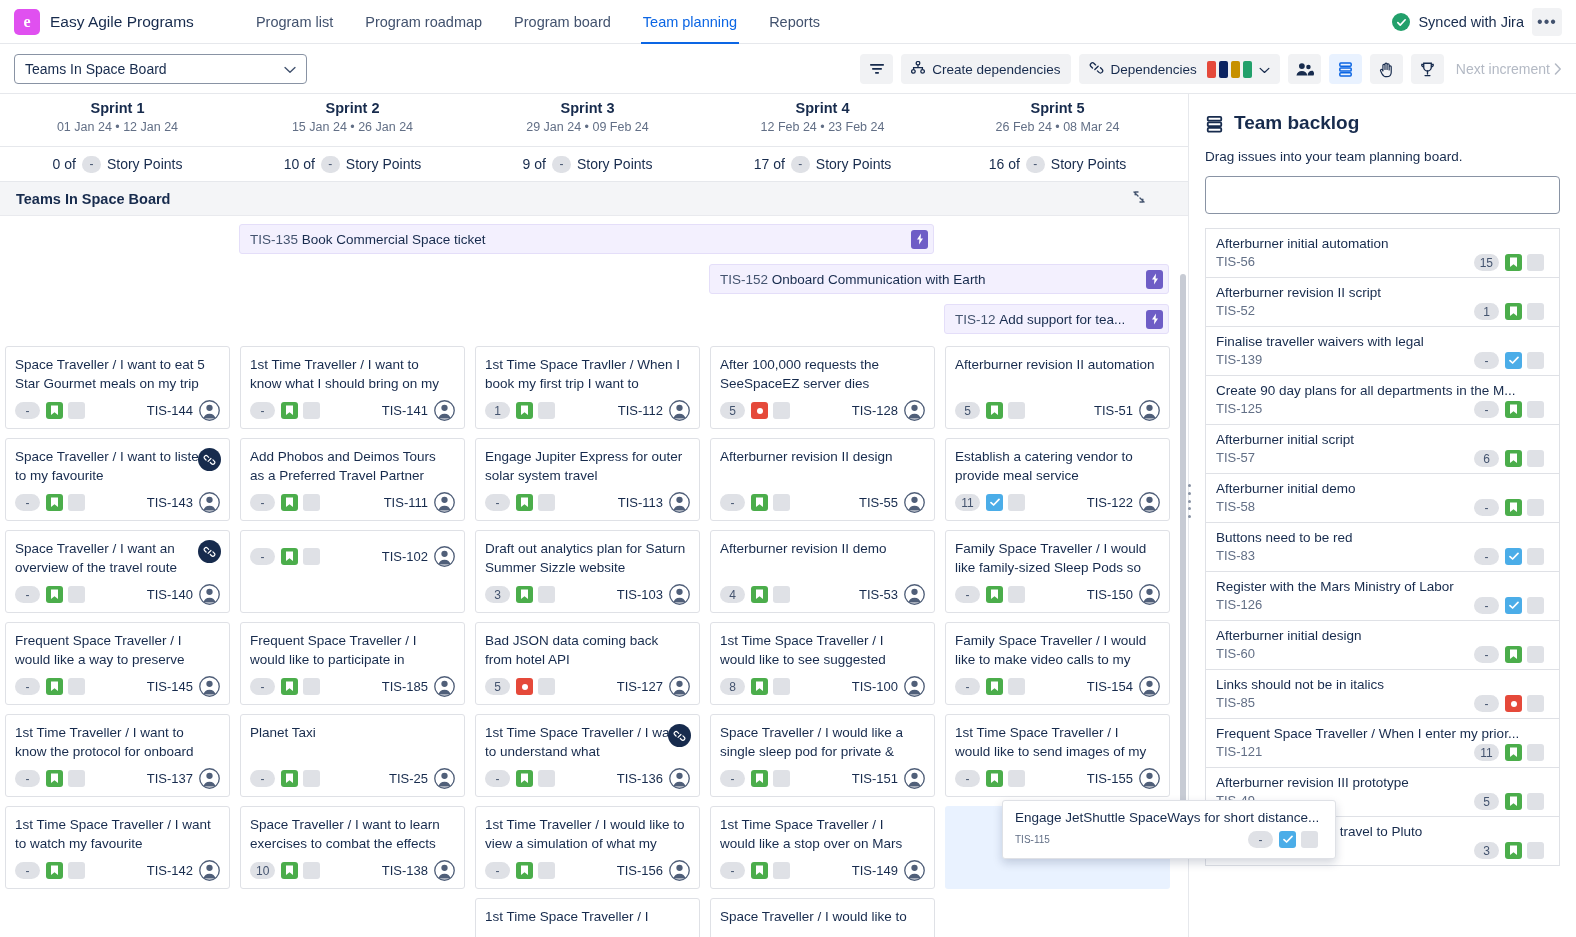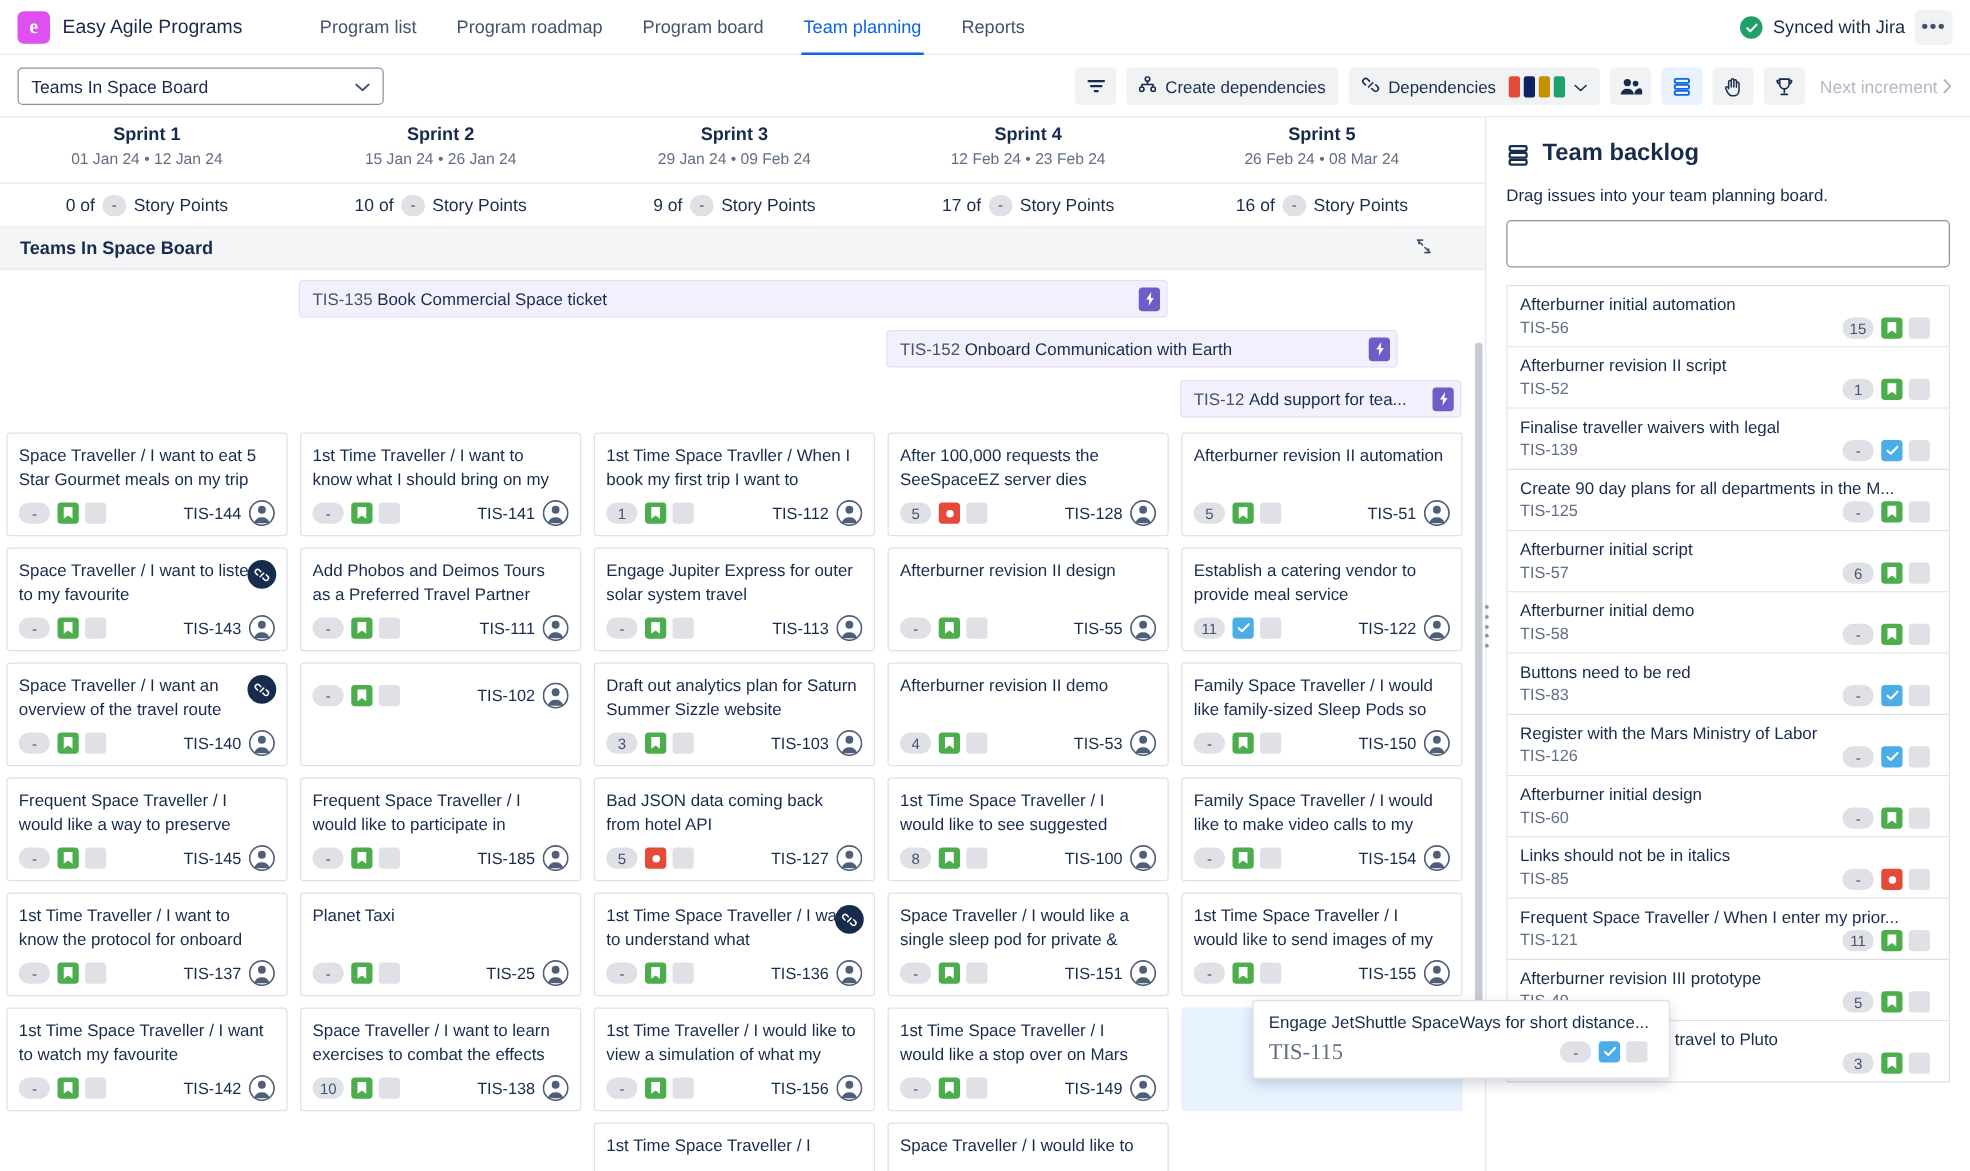--- a/index.html
+++ b/index.html
@@ -188,21 +188,21 @@
   .bl-icons { margin-left: auto; display: flex; align-items: center; }
 
   
   .drag-ghost {
     position: absolute; left: 1002px; top: 800px; width: 334px;
     background: #fff; border: 1px solid #dfe1e6; border-radius: 3px;
     box-shadow: 0 4px 10px rgba(9,30,66,.18); padding: 9px 12px 10px; z-index: 50;
   }
   .dg-title { font-size: 13.5px; color:#172b4d; white-space: nowrap; overflow:hidden; text-overflow: ellipsis;}
   .dg-row { display:flex; align-items:center; margin-top: 6px; }
-  .dg-key { font-size: 18px; color:#626f86;font-family:Liberation Serif, serif; }
+  .dg-key { font-size: 10px; color:#626f86; }
   .dg-icons { margin-left:auto; display:flex; align-items:center; }
 </style>
 </head>
 <body>
 
 <div class="topnav">
   <div class="brand">
     <div class="brand-logo">e</div>
     <div class="brand-name">Easy Agile Programs</div>
   </div>
@@ -387,21 +387,21 @@
             <span class="epic-key">TIS-135&nbsp;</span>
             <span>Book Commercial Space ticket</span>
             <span class="epic-flag">
               <svg width="8" height="12" viewBox="0 0 8 12">
                 <path d="M5 0.5 L1 6.6 h2.4 L3 11.5 L7 5.4 H4.6 z" fill="#fff"></path>
               </svg>
             </span>
           </div>
         </div>
         <div style="position: relative; height: 40px;">
-          <div class="epic-bar" style="margin-left: 709px; width: 409px;">
+          <div class="epic-bar" style="margin-left: 709px; width: 460px;">
             <span class="epic-key">TIS-152&nbsp;</span>
             <span>Onboard Communication with Earth</span>
             <span class="epic-flag">
               <svg width="8" height="12" viewBox="0 0 8 12">
                 <path d="M5 0.5 L1 6.6 h2.4 L3 11.5 L7 5.4 H4.6 z" fill="#fff"></path>
               </svg>
             </span>
           </div>
         </div>
         <div style="position: relative; height: 40px;">

